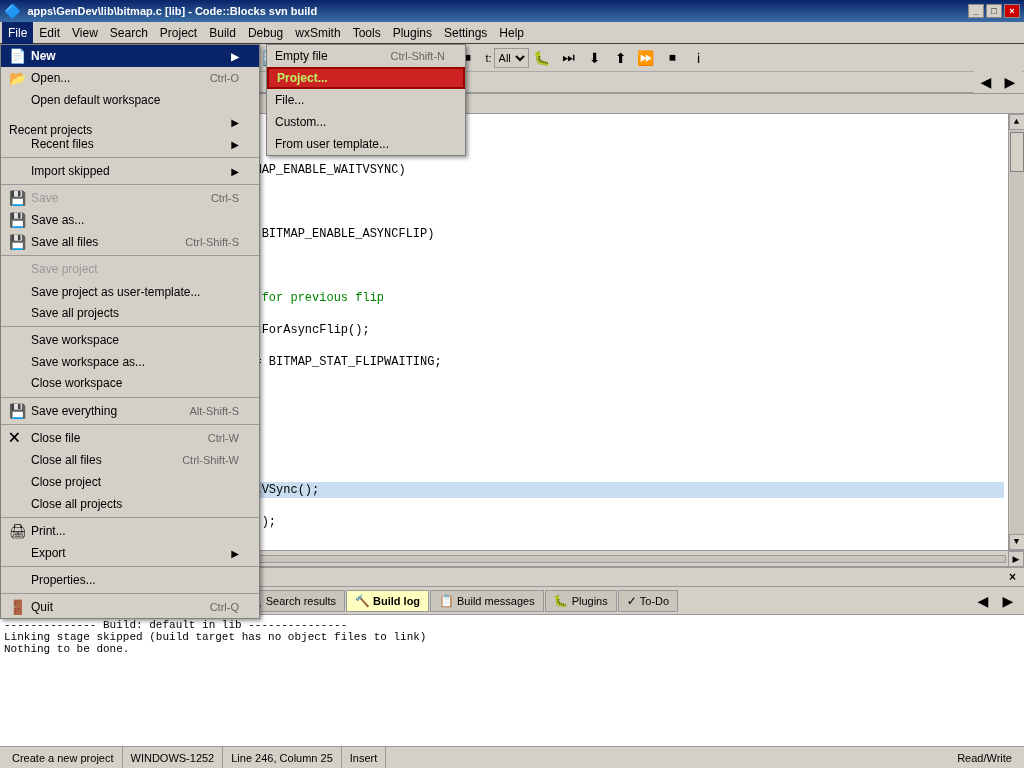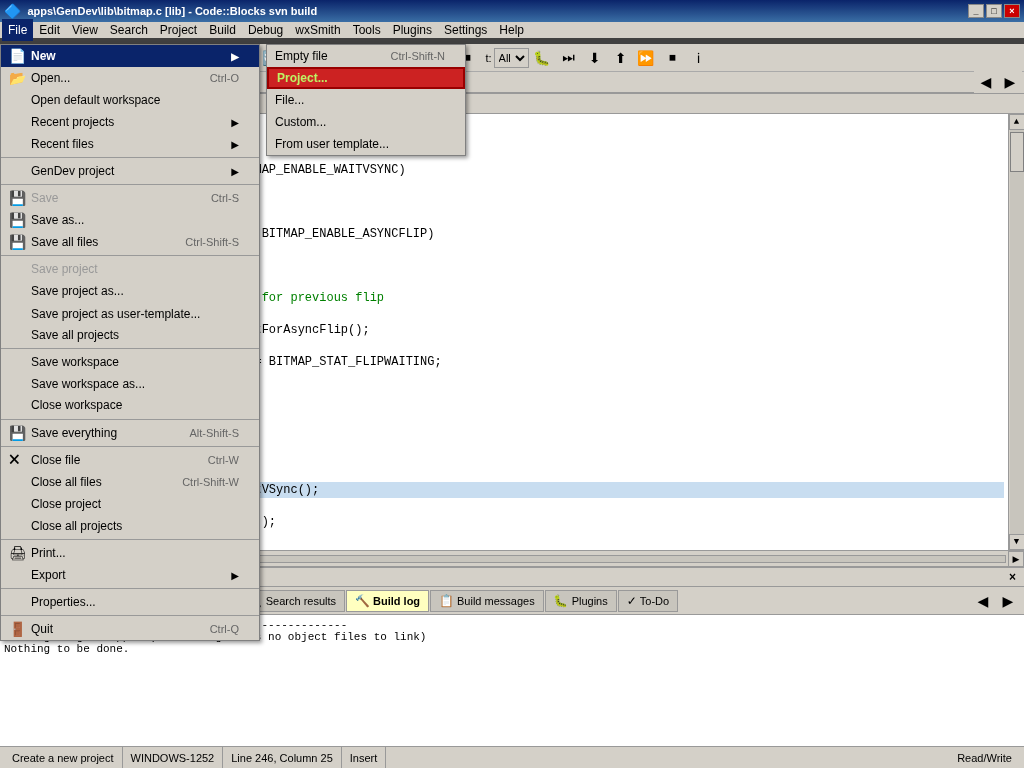--- a/index.html
+++ b/index.html
@@ -26,21 +26,21 @@
       font-size: 9px; color: black; cursor: pointer;
     }
 
     
     #menu-bar {
       background: #d4d0c8;
       height: 22px;
       display: flex;
       align-items: center;
       padding: 0 2px;
-      border-bottom: 6px solid #404040;
+      border-bottom: 1px solid #404040;
     }
     .menu-item {
       padding: 2px 6px;
       cursor: pointer;
       font-size: 12px;
       height: 22px;
       display: flex; align-items: center;
     }
     .menu-item:hover, .menu-item.active {
       background: #0a246a;
@@ -545,38 +545,38 @@
     </div>
     <span class="shortcut">Ctrl-O</span>
   </div>
   <div class="dropdown-item">
     <div style="display:flex;align-items:center;">
       <span class="icon-left">&nbsp;</span>
       <span>Open default workspace</span>
     </div>
   </div>
   <div class="dropdown-item">
-    <div style="display:flex;align-items:center;">
+    <div style="display:flex;align-items:center;flex-direction:column;">
       <span class="icon-left">&nbsp;</span>
       <span>Recent projects</span>
     </div>
     <span class="arrow">▶</span>
   </div>
   <div class="dropdown-item">
     <div style="display:flex;align-items:center;">
       <span class="icon-left">&nbsp;</span>
       <span>Recent files</span>
     </div>
     <span class="arrow">▶</span>
   </div>
   <div class="dropdown-separator"></div>
   <div class="dropdown-item">
     <div style="display:flex;align-items:center;">
       <span class="icon-left">&nbsp;</span>
-      <span>GenDev project</span>
+      <span>Import skipped</span>
     </div>
     <span class="arrow">▶</span>
   </div>
   <div class="dropdown-separator"></div>
   <div class="dropdown-item disabled">
     <div style="display:flex;align-items:center;">
       <span class="icon-left">💾</span>
       <span>Save</span>
     </div>
     <span class="shortcut">Ctrl-S</span>
@@ -595,26 +595,20 @@
     <span class="shortcut">Ctrl-Shift-S</span>
   </div>
   <div class="dropdown-separator"></div>
   <div class="dropdown-item disabled">
     <div style="display:flex;align-items:center;">
       <span class="icon-left">&nbsp;</span>
       <span>Save project</span>
     </div>
   </div>
   <div class="dropdown-item">
-    <div style="display:flex;align-items:center;">
-      <span class="icon-left">&nbsp;</span>
-      <span>Save project as...</span>
-    </div>
-  </div>
-  <div class="dropdown-item">
     <div style="display:flex;align-items:flex-end;">
       <span class="icon-left">&nbsp;</span>
       <span>Save project as user-template...</span>
     </div>
   </div>
   <div class="dropdown-item">
     <div style="display:flex;align-items:center;">
       <span class="icon-left">&nbsp;</span>
       <span>Save all projects</span>
     </div>

